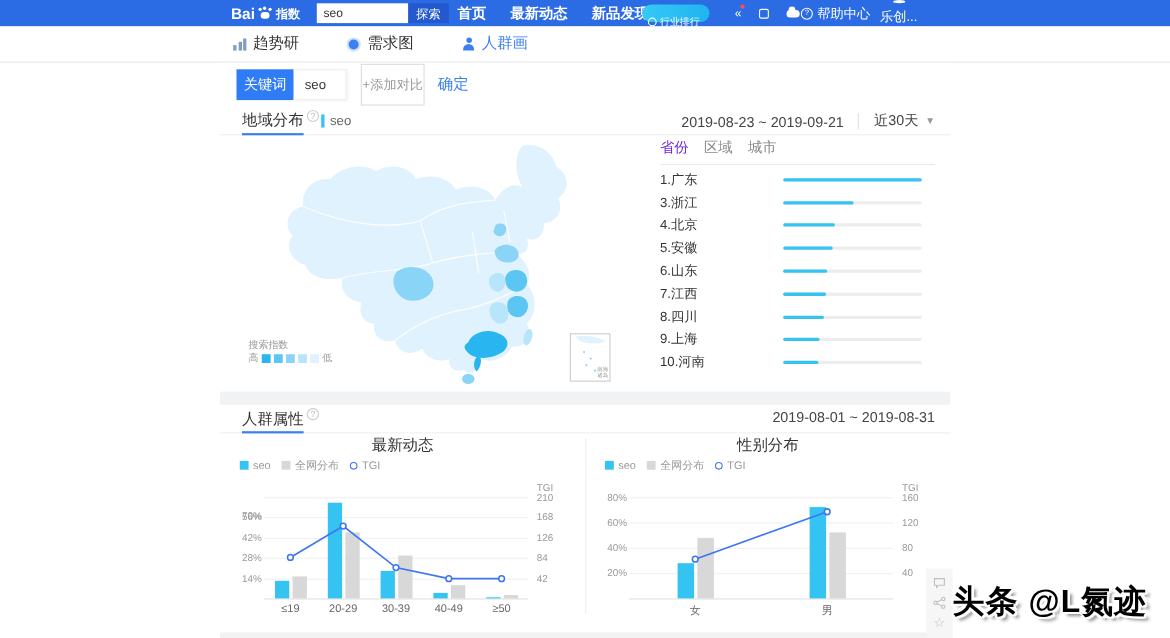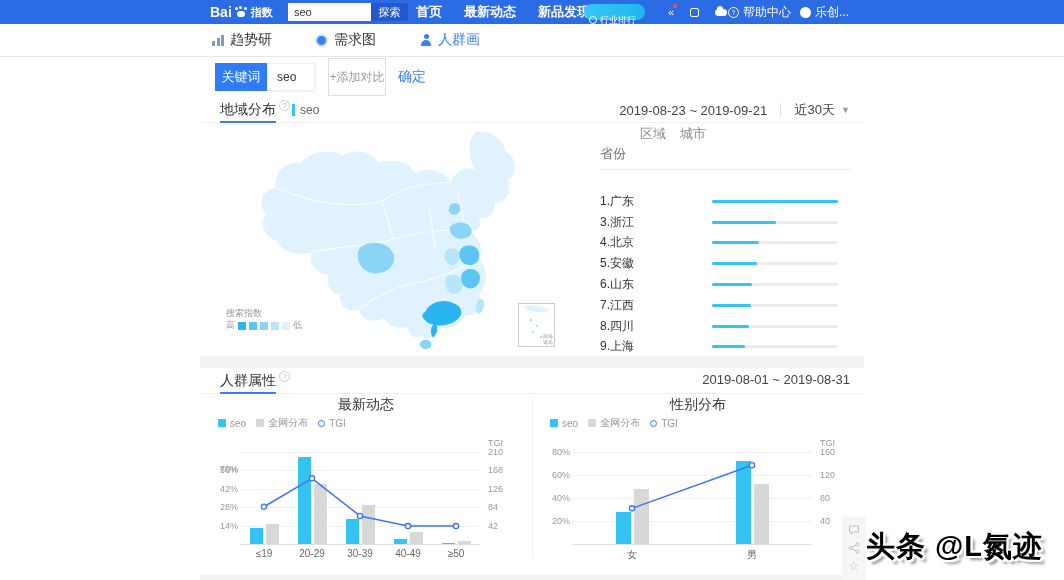--- a/index.html
+++ b/index.html
@@ -31,21 +31,21 @@
     display:flex; align-items:center; gap:3px; cursor:pointer; }
   .badge .dot { width:8px; height:8px; border:1.5px solid #fff; border-radius:50%; }
   .topicons { position:absolute; left:668px; top:0; height:24px; display:flex; align-items:center; gap:16px; }
   .ticon { position:relative; font-size:11px; color:#fff; cursor:pointer; display:flex; align-items:center; }
   .reddot { position:absolute; right:-3px; top:-2px; width:4px; height:4px; background:#ff4d4f; border-radius:50%; }
   .sq { width:9px; height:9px; border:1.5px solid #fff; border-radius:2px; }
   .cloud { width:12px; height:7px; background:#fff; border-radius:4px; position:relative; }
   .cloud:before { content:""; position:absolute; left:2px; top:-3px; width:6px; height:6px; background:#fff; border-radius:50%; }
   .helpgroup,.usergroup { position:absolute; top:0; height:24px; display:flex; align-items:center; gap:4px;
     color:#fff; font-size:12px; cursor:pointer; }
-  .helpgroup { left:728px; } .usergroup { left:800px; }
+  .helpgroup { left:728px; } .usergroup { left:800px;flex-direction:column; }
   .qcirc { width:11px; height:11px; border:1.2px solid #fff; border-radius:50%; font-size:7px;
     display:flex; align-items:center; justify-content:center; }
   .avatar { width:11px; height:11px; background:#fff; border-radius:50%; }
 
   
   .subnav { position:absolute; left:0; top:24px; width:1064px; height:33px; background:#fff;
     border-bottom:1px solid #e6e6e6; display:flex; align-items:center; }
   .snav-item { display:flex; align-items:center; gap:6px; font-size:14px; color:#333; cursor:pointer; }
   .snav-item.active { color:#3b7ff3; }
   .sn1 { position:absolute; left:212px; } .sn2 { position:absolute; left:315px; } .sn3 { position:absolute; left:420px; }
@@ -96,22 +96,22 @@
     font-size:9px; color:#999; }
   .map-legend i { width:8px; height:8px; display:inline-block; }
   .inset { position:absolute; left:318px; top:206px; width:37px; height:44px; border:1px solid #ccc; background:#fff; }
   .inset .lbl { position:absolute; right:1px; bottom:1px; font-size:5px; color:#999; line-height:6px; text-align:right; }
   .inset svg { position:absolute; left:0; top:0; }
 
   
   .prov-panel { position:absolute; left:400px; top:28px; width:250px; height:231px; }
   .prov-tabs { display:flex; gap:14px; font-size:13px; padding-bottom:6px; border-bottom:1px solid #ebebeb; }
   .prov-tabs span { cursor:pointer; color:#888; }
-  .prov-tabs span.active { color:#737373;margin-top:20px; }
-  .prov-list { margin-top:21px; }
+  .prov-tabs span.active { color:#6d28d9; }
+  .prov-list { margin-top:3px; }
   .prov-row { height:20.8px; display:flex; align-items:center; position:relative; }
   .prov-label { font-size:12px; color:#333; }
   .prov-track { position:absolute; left:112px; width:126px; height:3px; background:#ededed; border-radius:2px; }
   .prov-fill { position:absolute; left:0; top:0; height:3px; background:#35c3f1; border-radius:2px; }
 
   
   .chart-titles { position:absolute; top:28px; width:100%; height:18px; }
   .ctitle { position:absolute; top:0; font-size:14px; color:#333; text-align:center; }
   .ct-left { left:0; width:332px; } .ct-right { left:332px; width:332px; }
   .vdiv { position:absolute; left:332px; top:30px; width:1px; height:160px; background:#eee; }

